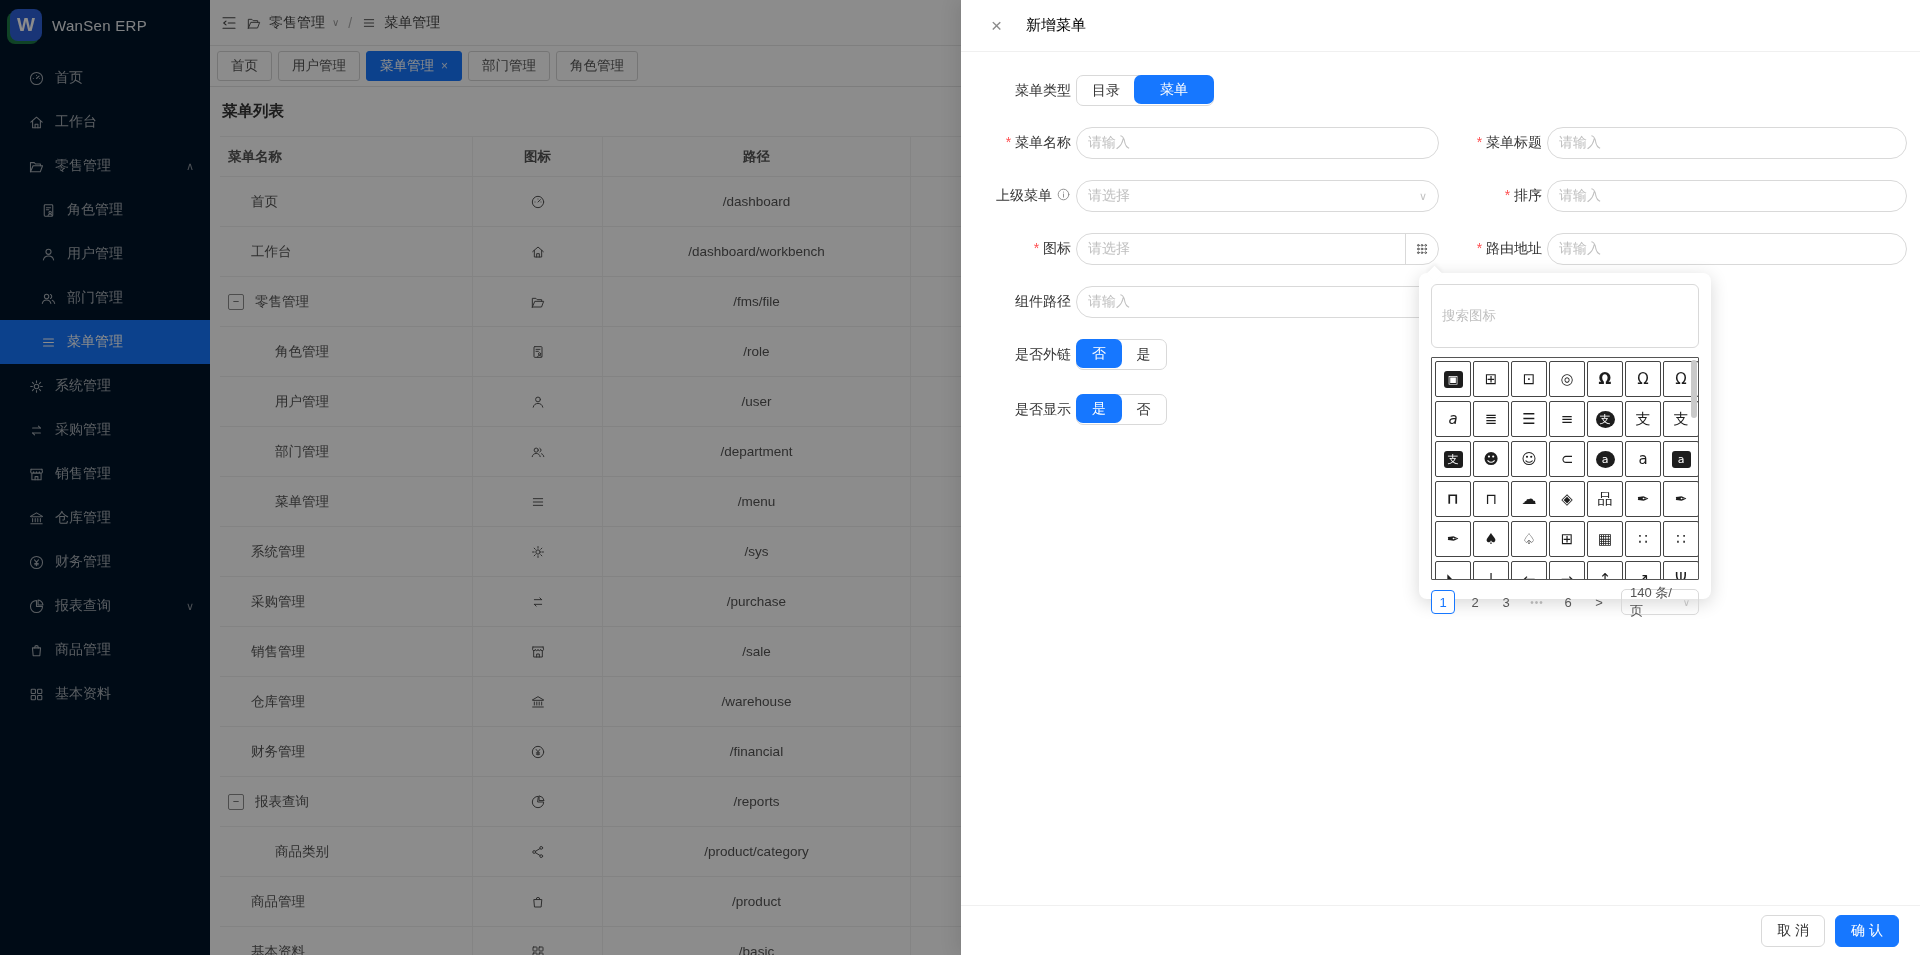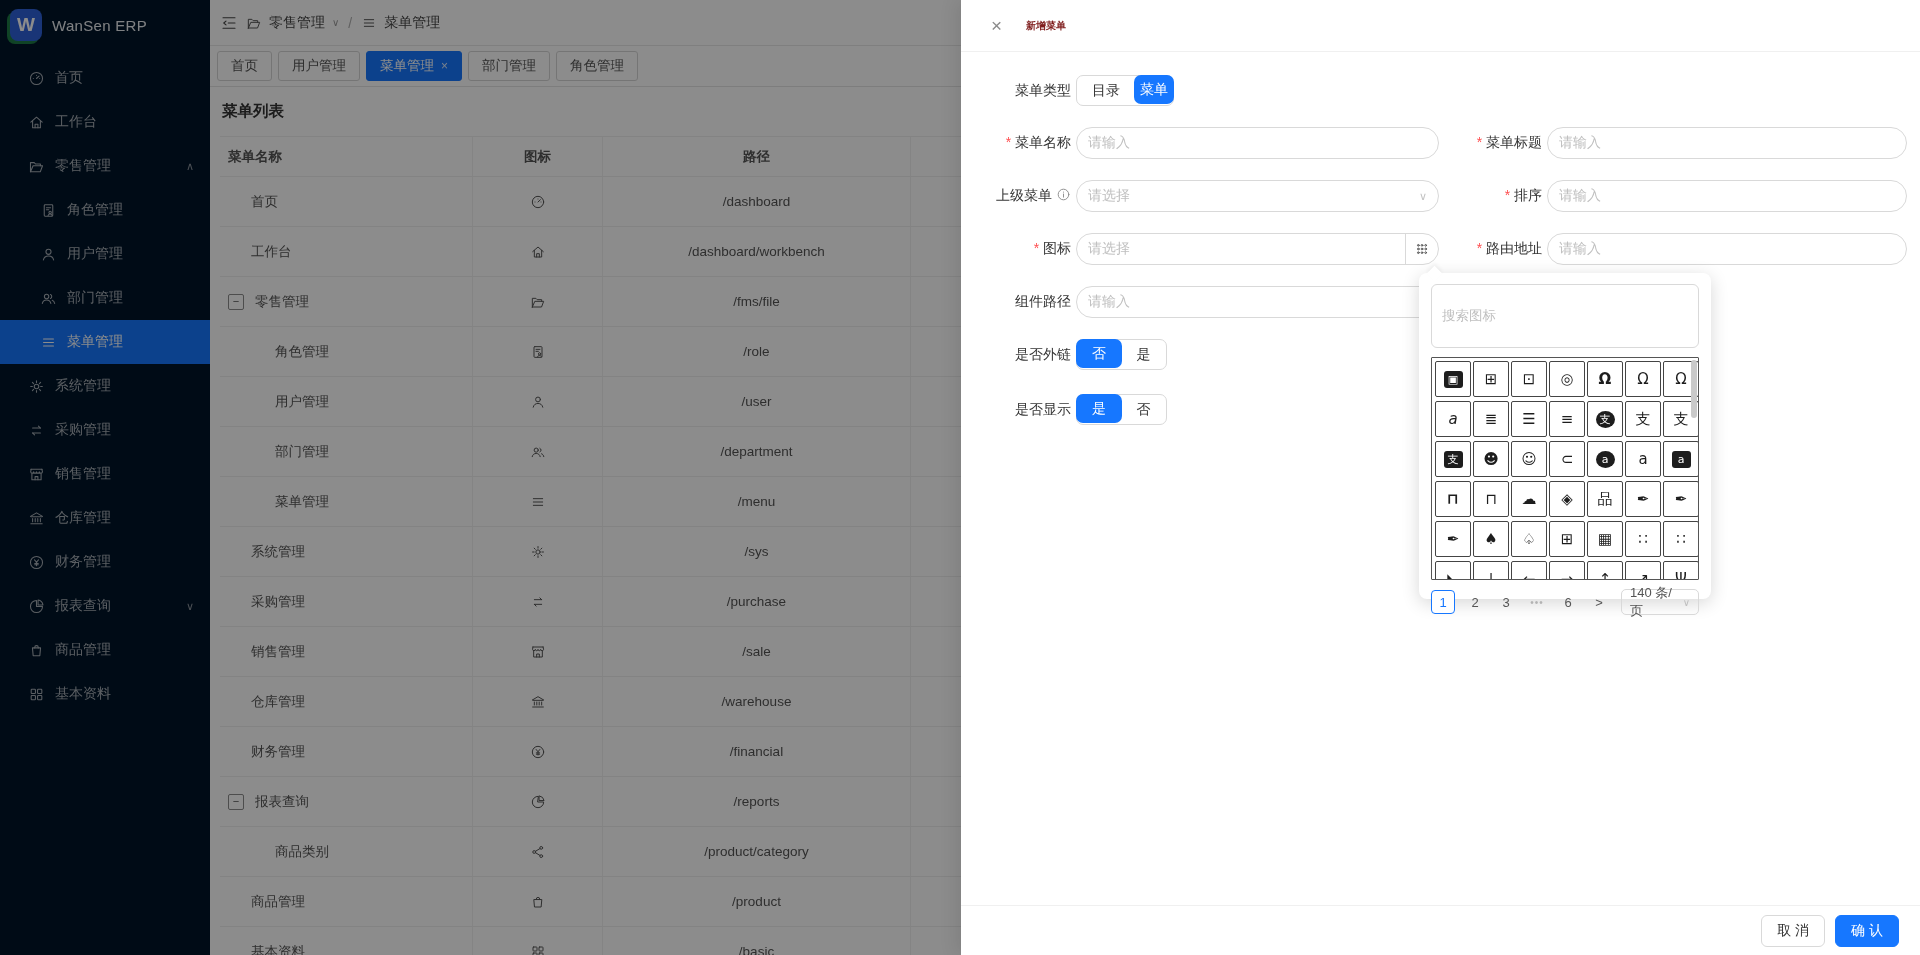--- a/index.html
+++ b/index.html
@@ -46,38 +46,38 @@
          font-size:11px;color:#555;background:#fff;line-height:1;cursor:pointer}
   .tc .ic{width:16px;height:16px;color:#555}
   
   .ic svg{width:100%;height:100%;display:block}
   .ic svg *{fill:none;stroke:currentColor;stroke-width:1.5;stroke-linecap:round;stroke-linejoin:round}
   
   #mask{position:absolute;inset:0;background:rgba(0,0,0,.45);z-index:40}
   #drawer{position:absolute;top:0;right:0;width:959px;height:100%;background:#fff;z-index:50;box-shadow:-6px 0 16px rgba(0,0,0,.08)}
   .dhead{display:flex;align-items:center;height:51px;border-bottom:1px solid #f0f0f0;padding-left:30px;gap:24px}
   .dclose{font-size:19px;color:#8c8c8c;cursor:pointer;line-height:1}
-  .dtitle{font-size:10px;font-weight:700;color:#7f1d1d}
+  .dtitle{font-size:15px;font-weight:400;color:#000000}
   .dbody{position:relative;height:calc(100% - 51px - 49px);padding-top:23px}
   .frow{display:grid;grid-template-columns:110px 363px 98px 360px;column-gap:5px;align-items:center;margin-bottom:21px}
   .flabel{text-align:right;color:#333;font-size:14px;white-space:nowrap}
   .req::before{content:"* ";color:#ff4d4f}
   .finput{display:flex;align-items:center;height:30px;border:1px solid #d9d9d9;border-radius:16px;background:#fff;padding:0 11px;gap:8px}
   .finput .ph{color:#bfbfbf;font-size:14px;flex:1}
   .finput .chev{color:#c3c3c3;font-size:11px}
   .finput.withbtn{padding:0}
   .finput.withbtn .ph{padding-left:11px}
   .sufbtn{width:32px;height:30px;border-left:1px solid #d9d9d9;display:flex;align-items:center;justify-content:center;color:#555;cursor:pointer}
   .sufbtn .ic{width:16px;height:16px}
   .info-ic{width:15px;height:15px;color:#8c8c8c;display:inline-block;vertical-align:-2px;margin-left:4px}
   .seg,.tog{display:inline-flex;border:1px solid #d9d9d9;border-radius:7px;height:29px;overflow:visible;background:#fff}
   .seg span,.tog span{display:flex;align-items:center;justify-content:center;font-size:14px;color:#333;cursor:pointer}
   .seg span{width:58px}.tog span{width:45px}
   .seg .on,.tog .on{background:#1677ff;color:#fff;border-radius:7px;margin:-1px;height:29px;position:relative;z-index:1}
-  .seg .on{width:40px}.tog .on{width:46px}
+  .seg .on{width:80px}.tog .on{width:46px}
   .dfoot{position:absolute;left:0;right:0;bottom:0;height:49px;border-top:1px solid #f0f0f0;display:flex;align-items:center;
          justify-content:flex-end;gap:10px;padding-right:21px;background:#fff}
   .btn{height:30px;padding:0 15px;border-radius:6px;font-size:14px;display:flex;align-items:center;cursor:pointer}
   .btn.ghost{border:1px solid #d9d9d9;background:#fff;color:#333}
   .btn.primary{background:#1677ff;border:1px solid #1677ff;color:#fff}
   
   #picker{position:absolute;left:458px;top:221px;width:292px;height:326px;background:#fff;border-radius:8px;
           box-shadow:0 4px 18px rgba(0,0,0,.16);padding:11px 12px;box-sizing:border-box;z-index:5}
   #picker .notch{position:absolute;left:10px;top:-5px;width:11px;height:11px;background:#fff;transform:rotate(45deg);
                  box-shadow:-2px -2px 4px rgba(0,0,0,.05)}

